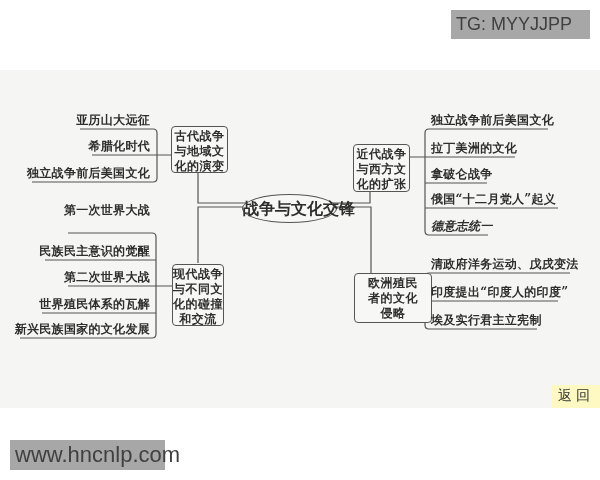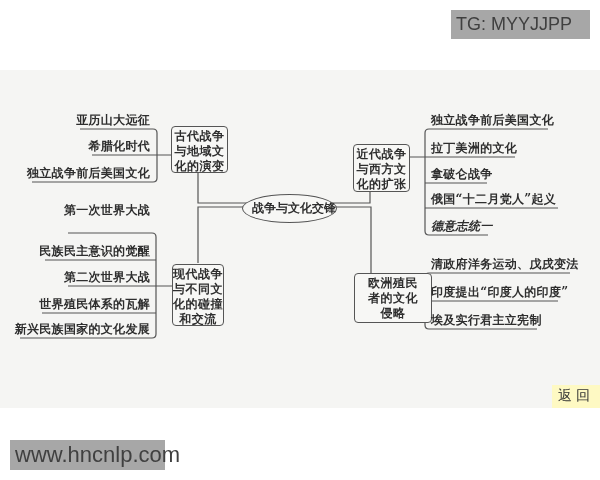--- a/index.html
+++ b/index.html
@@ -29,21 +29,21 @@
   .box {
     position: absolute; box-sizing: border-box;
     border: 1.2px solid #555; border-radius: 4px; background: #f7f7f5;
     font-size: 12px; line-height: 15px; color: #2e2e2e; font-weight: bold;
     text-align: center; padding-top: 2px; letter-spacing: 0.5px;
     white-space: pre-line;
   }
   .ellipse {
     position: absolute; left: 242px; top: 194px; width: 95px; height: 29px;
     box-sizing: border-box; border: 1.2px solid #555; border-radius: 50%;
-    background: #f7f7f5; font-size: 12px; line-height: 27px; text-align: right;
+    background: #f7f7f5; font-size: 16px; line-height: 27px; text-align: left;
     color: #2e2e2e; font-weight: bold; white-space: nowrap;
   }
   #back-button {
     position: absolute; left: 552px; top: 385px; width: 48px; height: 23px;
     background: #fef9c3; color: #333; font-size: 14px; line-height: 23px;
     text-align: center; letter-spacing: 4px; cursor: pointer;
     font-family: Liberation Mono, monospace;
   }
 </style>
 </head>

